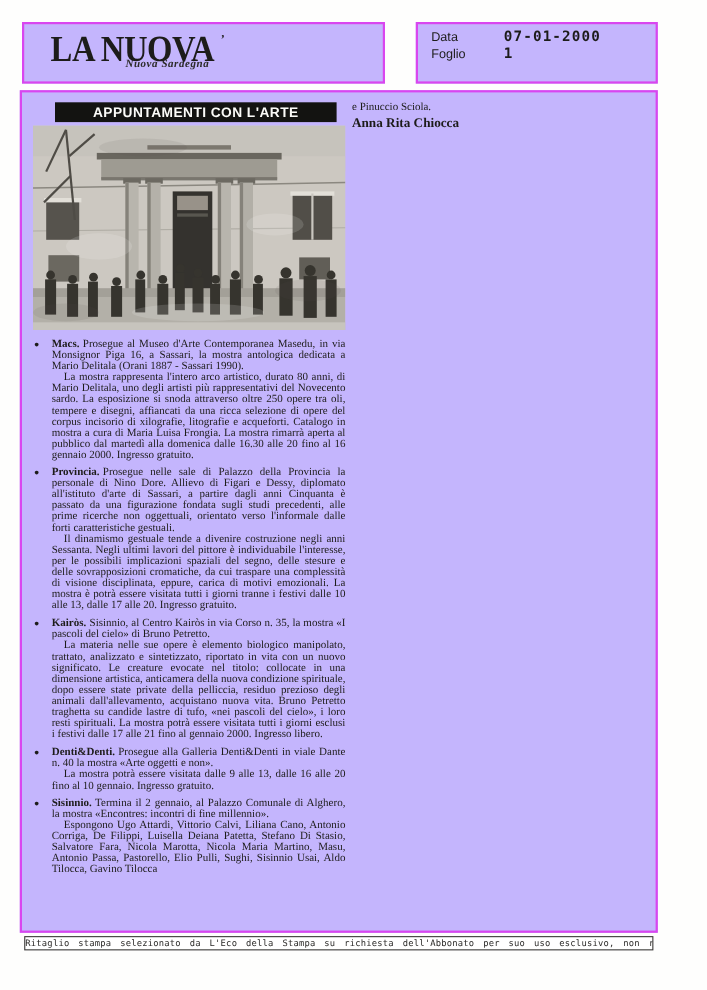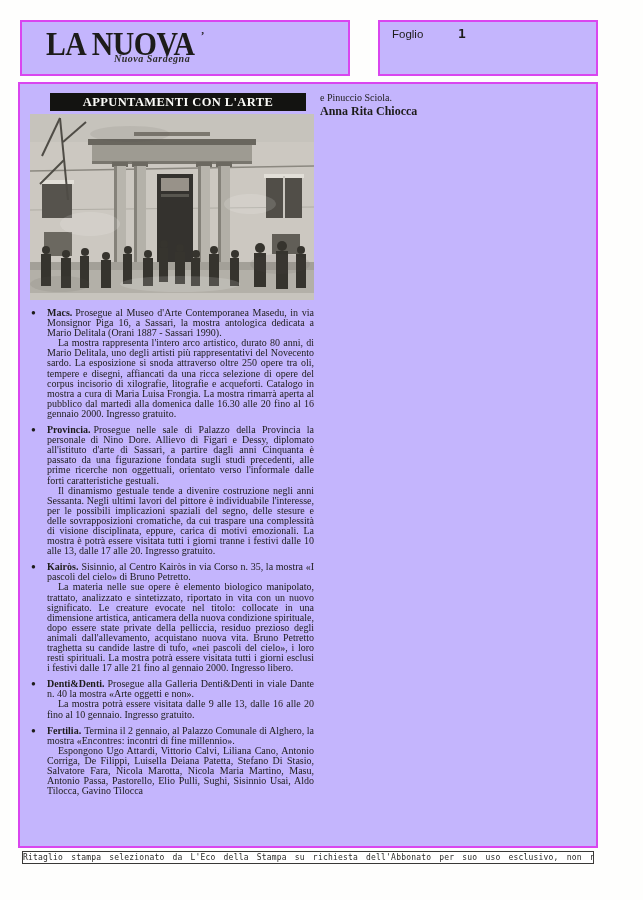--- a/index.html
+++ b/index.html
@@ -33,21 +33,21 @@
   }
 
   
   .main-box{left:18px;top:82px;width:580px;height:766px;}
   .left-col{position:absolute;left:10px;top:9px;width:284px;}
   .right-col{position:absolute;left:300px;top:9px;width:268px;
     font-size:10px;line-height:10.6px;text-align:justify;}
 
   .art-header{
     background:#131311;color:#fbfbf8;height:18px;margin:0 8px 0 20px;
-    font-family:Liberation Serif, serif;font-weight:700;font-size:12.5px;
+    font-family:Liberation Sans, sans-serif;font-weight:700;font-size:12.5px;
     letter-spacing:.4px;text-align:center;line-height:18px;
   }
   .photo{display:block;margin-top:3px;}
 
   .items{margin-top:8px;}
   .item{
     position:relative;padding-left:17px;margin-bottom:6px;
     font-size:10px;line-height:10.1px;text-align:justify;
   }
   .item .bullet{position:absolute;left:1px;top:1px;font-size:8px;line-height:8px;}
@@ -71,20 +71,24 @@
 <body>
 
 <div class="box logo-box">
   <div class="logo-line">
     <span class="logo-text">LA NUOVA</span><span class="logo-mark">ʼ</span>
   </div>
   <div class="logo-sub">Nuova Sardegna</div>
 </div>
 
 <div class="box meta-box">
+  <div class="meta-row">
+    <span class="meta-label">Data</span>
+    <span class="meta-value">07-01-2000</span>
+  </div>
   <div class="meta-row">
     <span class="meta-label">Foglio</span>
     <span class="meta-value">1</span>
   </div>
 </div>
 
 <div class="box main-box">
 
   <div class="left-col">
     <div class="art-header">APPUNTAMENTI CON L'ARTE</div>
@@ -203,21 +207,21 @@
       </div>
 
       <div class="item">
         <span class="bullet">●</span>
         <p class="p1"><b>Denti&amp;Denti.</b><span>Prosegue alla Galleria Denti&amp;Denti in viale Dante n. 40 la mostra «Arte oggetti e non».</span></p>
         <p class="p2">La mostra potrà essere visitata dalle 9 alle 13, dalle 16 alle 20 fino al 10 gennaio. Ingresso gratuito.</p>
       </div>
 
       <div class="item">
         <span class="bullet">●</span>
-        <p class="p1"><b>Fertilia.</b><span>Termina il 2 gennaio, al Palazzo Comunale di Alghero, la mostra «Encontres: incontri di fine millennio».</span></p>
+        <p class="p1"><b>Sisinnio.</b><span>Termina il 2 gennaio, al Palazzo Comunale di Alghero, la mostra «Encontres: incontri di fine millennio».</span></p>
         <p class="p2">Espongono Ugo Attardi, Vittorio Calvi, Liliana Cano, Antonio Corriga, De Filippi, Luisella Deiana Patetta, Stefano Di Stasio, Salvatore Fara, Nicola Marotta, Nicola Maria Martino, Masu, Antonio Passa, Pastorello, Elio Pulli, Sughi, Sisinnio Usai, Aldo Tilocca, Gavino Tilocca</p>
       </div>
 
     </div>
   </div>
 
   <div class="right-col">
     <p class="cont-line">e Pinuccio Sciola.</p>
     <div class="byline">Anna Rita Chiocca</div>
   </div>

